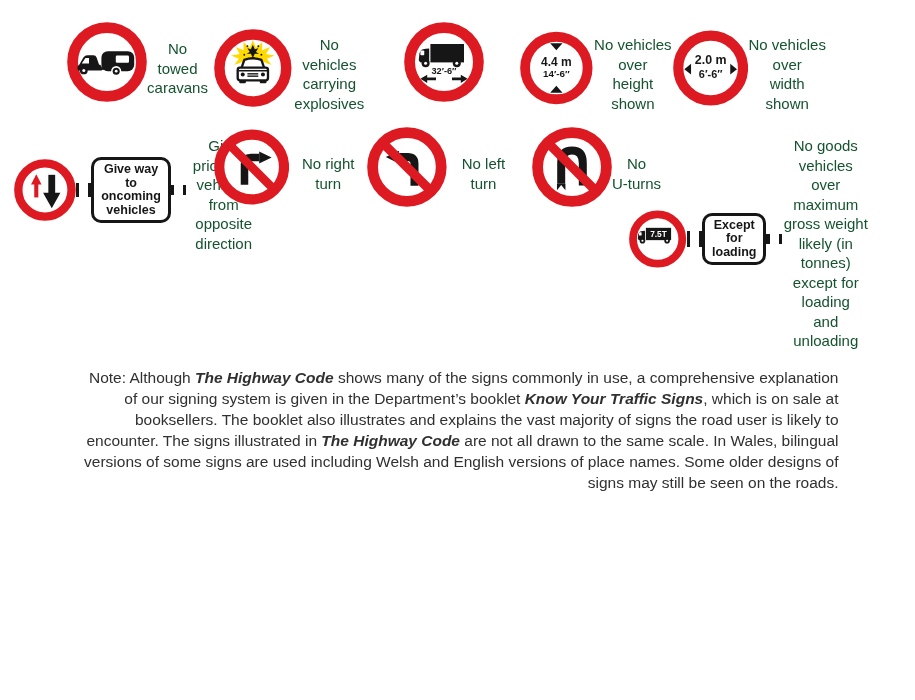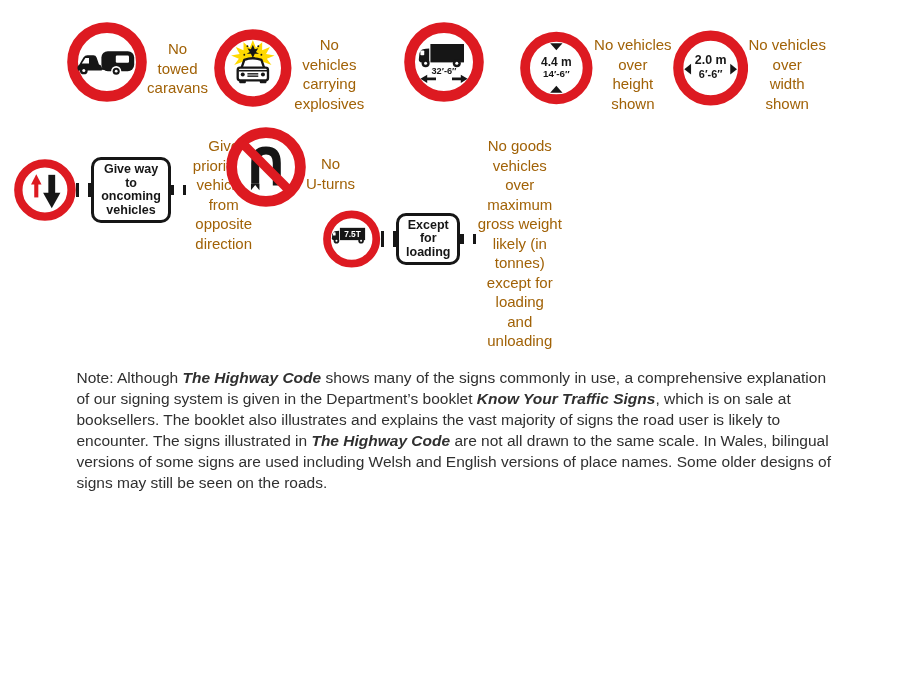--- a/index.html
+++ b/index.html
@@ -12,29 +12,29 @@
   .ring { fill:#ffffff; stroke:#dd1a21; stroke-width:13.5; }
   .glyph { fill:#161616; }
   .white { fill:#ffffff; }
   .redfill { fill:#dd1a21; }
   .bar { stroke:#dd1a21; stroke-width:11.5; }
   .sgl { fill:none; stroke:#161616; stroke-width:10; }
   .signtext { font-family:"Liberation Sans","DejaVu Sans",sans-serif; font-weight:bold; fill:#161616; }
   .signtext.wh { fill:#ffffff; }
   .outl { fill:#ffffff; stroke:#161616; stroke-width:3; stroke-linejoin:round; }
   .thin { stroke:#161616; fill:none; }
-  .caption { margin-top:13px; font-size:15px; line-height:19.5px; color:#a16207; text-align:center; white-space:pre-line; }
+  .caption { margin-top:13px; font-size:15px; line-height:19.5px; color:#14532d; text-align:center; white-space:pre-line; }
   .posts { display:flex; gap:9px; }
   .posts i { display:block; width:3.2px; background:#161616; }
   .posts.tall i { height:14px; }
   .posts.mid  i { height:16px; }
   .posts.short i { height:10px; }
   .plate { border:3px solid #161616; border-radius:10px; background:#fff; padding:3px 7px; font-weight:bold; font-size:12.5px; line-height:13.5px; color:#161616; text-align:center; white-space:pre-line; }
   .cap-after-plate { margin-top:9px; }
-  .note { width:762px; margin:16px auto 0; text-align:left; font-size:15.5px; line-height:21px; color:#303030; }
+  .note { width:762px; margin:16px auto 0; text-align:right; font-size:15.5px; line-height:21px; color:#303030; }
   .note em { font-style:italic; font-weight:bold; }
 </style>
 </head>
 <body>
 
 <div class="page">
 
   <div class="grid">
 
     <div class="cell">
@@ -143,21 +143,39 @@
       <div class="posts short">
           <i></i>
           <i></i>
         </div>
       <div class="caption cap-after-plate">Give priority to
 vehicles from
 opposite
 direction</div>
     </div>
 
-
+    <div class="cell">
+      <svg class="sign" viewBox="0 0 100 100">
+        <circle class="ring" cx="50" cy="50" r="43"></circle>
+        <path class="sgl" d="M40.5 73.5 V46 Q40.5 37.5 49 37.5 H60"></path>
+        <polygon class="glyph" points="60,29.5 60,45.5 76.5,37.5"></polygon>
+        <line class="bar" x1="19.5" y1="19.5" x2="80.5" y2="80.5"></line>
+      </svg>
+      <div class="caption">No right turn</div>
+    </div>
+
+    <div class="cell">
+      <svg class="sign" viewBox="0 0 100 100">
+        <circle class="ring" cx="50" cy="50" r="43"></circle>
+        <path class="sgl" d="M59.5 73.5 V46 Q59.5 37.5 51 37.5 H40"></path>
+        <polygon class="glyph" points="40,29.5 40,45.5 23.5,37.5"></polygon>
+        <line class="bar" x1="19.5" y1="19.5" x2="80.5" y2="80.5"></line>
+      </svg>
+      <div class="caption">No left turn</div>
+    </div>
 
     <div class="cell">
       <svg class="sign" viewBox="0 0 100 100">
         <circle class="ring" cx="50" cy="50" r="43"></circle>
         <path class="sgl" d="M36.5 71 V45 Q36.5 29.5 50 29.5 Q63.5 29.5 63.5 45 V73" stroke-width="10.5"></path>
         <polygon class="glyph" points="31.2,71 41.8,71 41.8,79 36.5,72.5 31.2,79"></polygon>
         <line class="bar" x1="19.5" y1="19.5" x2="80.5" y2="80.5"></line>
       </svg>
       <div class="caption">No
 U-turns</div>

